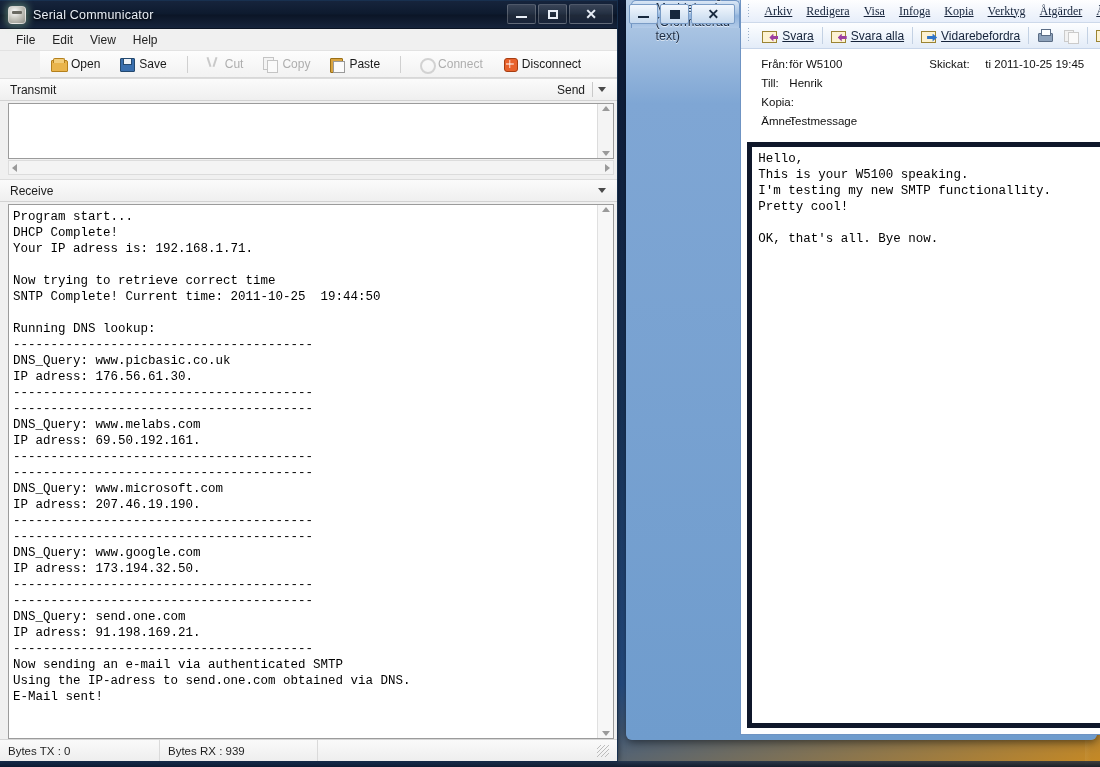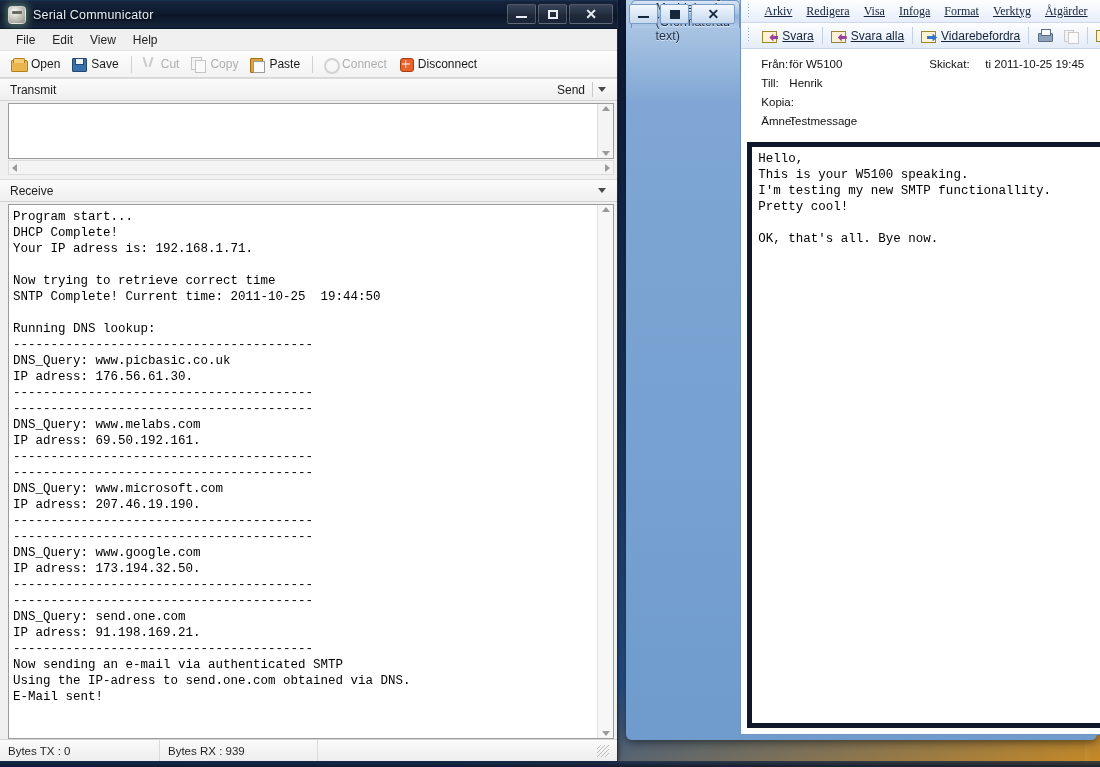--- a/index.html
+++ b/index.html
@@ -72,22 +72,23 @@
     background: #f0f0f0;
     padding-left: 8px; gap: 1px;
     border-bottom: 1px solid #e2e2e2;
   }
   .menubar .mi {
     padding: 2px 8px; font-size: 12px; color: #222;
   }
   .toolbar {
     height: 27px; display: flex; align-items: center;
     background: linear-gradient(180deg,#fdfdfd,#f2f2f2);
-    padding-left: 8px; gap: 2px;
+    padding-left: 8px; gap: 10px;
     border-bottom: 1px solid #d8d8d8;
+    margin-left: 40px;
   }
   .tbtn { display: flex; align-items: center; gap: 4px; padding: 2px 6px 2px 3px; font-size: 12px; color: #1a1a1a; white-space: nowrap;}
   .tbtn.dis { color: #aeaeae; }
   .tsep { width: 1px; height: 17px; background: #d0d0d0; margin: 0 4px; }
   .ico { width: 16px; height: 16px; position: relative; display:inline-block; flex: 0 0 16px; }
   
   .ico-open::before { content:""; position:absolute; left:0; top:4px; width:15px; height:10px; background:#e9b44c; border:1px solid #b4801c; border-radius:1px 2px 1px 1px;}
   .ico-open::after  { content:""; position:absolute; left:2px; top:2px; width:10px; height:4px; background:#f3cd7a; border:1px solid #b4801c; border-bottom:none; border-radius:2px 2px 0 0;}
   
   .ico-save::before { content:""; position:absolute; left:1px; top:2px; width:13px; height:12px; background:#3a6fae; border:1px solid #24496f; border-radius:1px;}
@@ -414,21 +415,21 @@
   </div>
 
   <div id="mailBody">
 
     <div class="omenubar">
       <span class="gripdots"></span>
       <div class="omi"><u>Arkiv</u></div>
       <div class="omi"><u>Redigera</u></div>
       <div class="omi"><u>Visa</u></div>
       <div class="omi"><u>Infoga</u></div>
-      <div class="omi"><u>Format</u></div>
+      <div class="omi"><u>Kopia</u></div>
       <div class="omi"><u>Verktyg</u></div>
       <div class="omi"><u>Åtgärder</u></div>
       <div class="omi"><u>Ämne</u></div>
     </div>
 
     <div class="otoolbar">
       <span class="gripdots"></span>
       <div class="otb">
         <span class="ico ico-reply"></span>
         <u>Svara</u>

